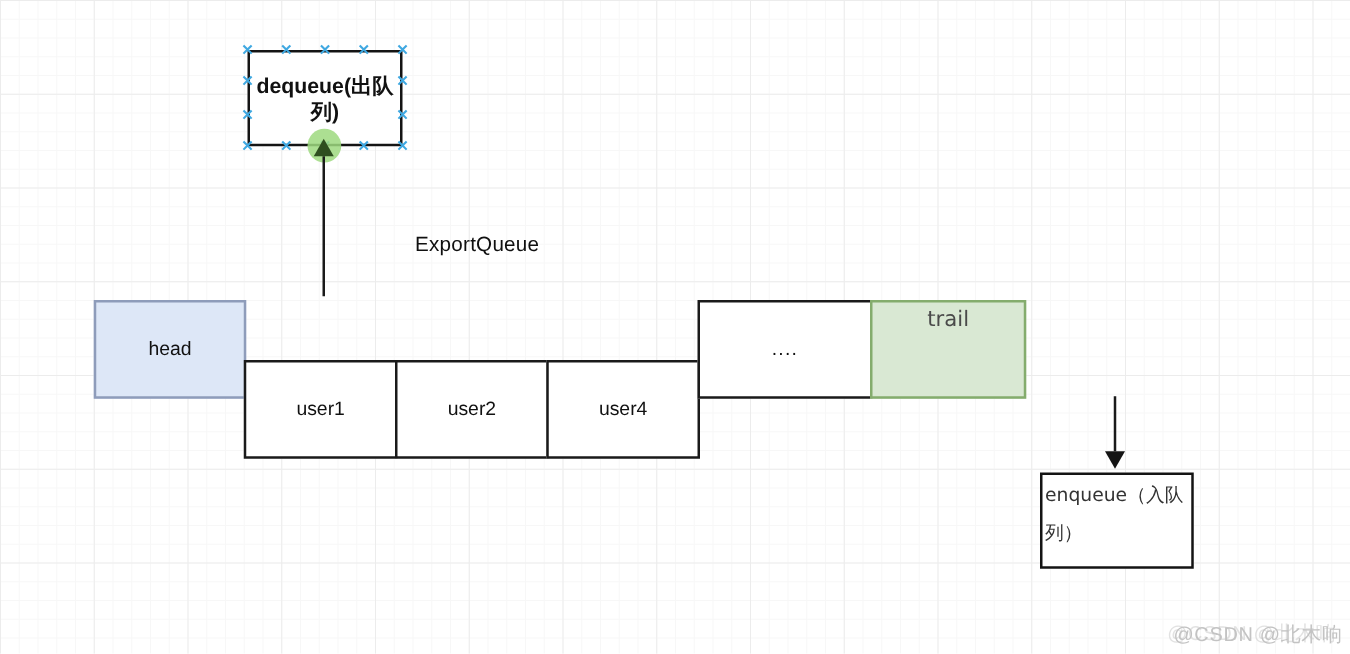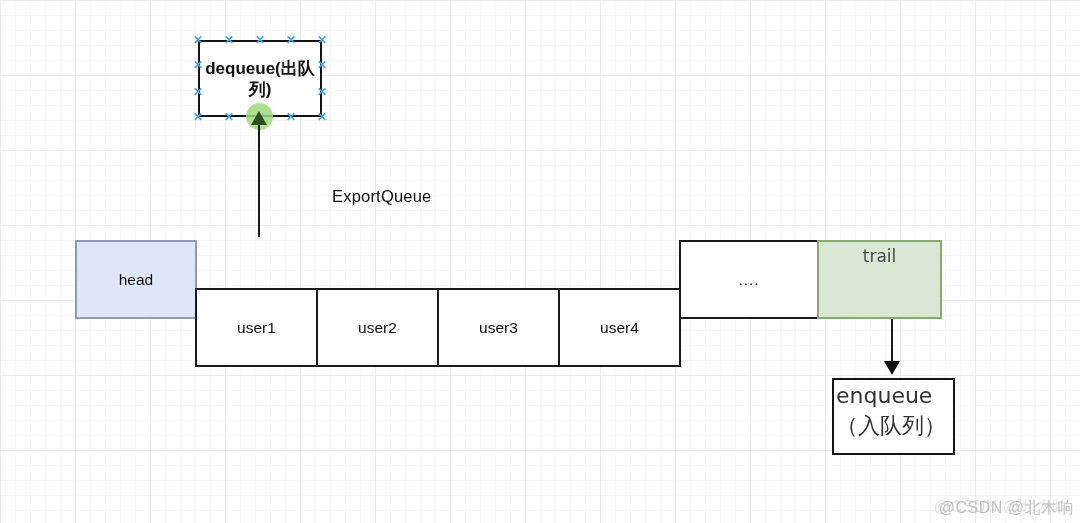--- a/index.html
+++ b/index.html
@@ -46,21 +46,21 @@
   .cell.head{width:122px;background:#dde7f7;border-color:#8e9cba;z-index:0;}
   .cell.user{width:123px;z-index:1;margin-top:48px;}
   .cell.dots{width:140px;letter-spacing:1px;z-index:1;}
   .cell.trail{width:125px;background:#d9e8d3;border-color:#84ac6d;z-index:2;
     align-items:flex-start;font-family:"DejaVu Sans",sans-serif;
     font-size:17px;color:#4a4a4a;padding-top:4px;}
 
   
   .enqueue-box{position:absolute;left:832px;top:378px;width:123px;height:77px;
     background:#ffffff;border:2px solid #141414;box-sizing:border-box;
-    font-family:"DejaVu Sans",sans-serif;font-size:22px;line-height:30px;
+    font-family:"DejaVu Sans",sans-serif;font-size:15px;line-height:30px;
     color:#333;padding:1px 2px;overflow:hidden;}
 
   .watermark{position:absolute;right:6px;bottom:4px;font-size:16px;
     color:#c3c3c3;letter-spacing:.5px;
     text-shadow:-5px -1px 0 rgba(190,190,190,.45);}
 </style>
 </head>
 <body>
 
 <div class="canvas">
@@ -96,23 +96,20 @@
       <div class="cell head">
         <span>head</span>
       </div>
       <div class="cell user">
         <span>user1</span>
       </div>
       <div class="cell user">
         <span>user2</span>
       </div>
       <div class="cell user">
-        <span>user3</span>
-      </div>
-      <div class="cell user">
         <span>user4</span>
       </div>
       <div class="cell dots">
         <span>....</span>
       </div>
       <div class="cell trail">
         <span>trail</span>
       </div>
     </div>
 

